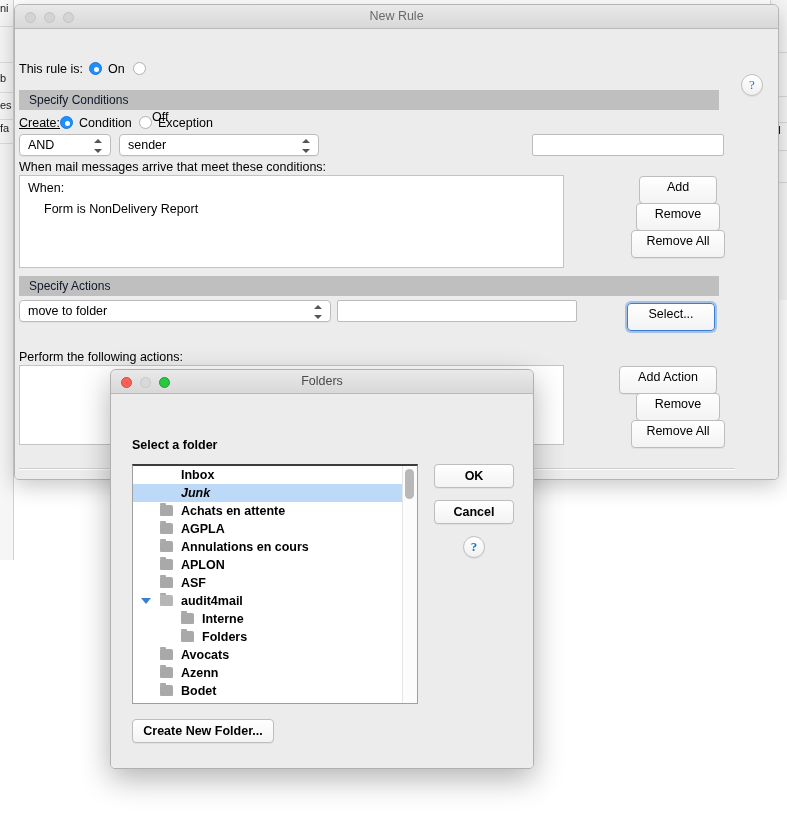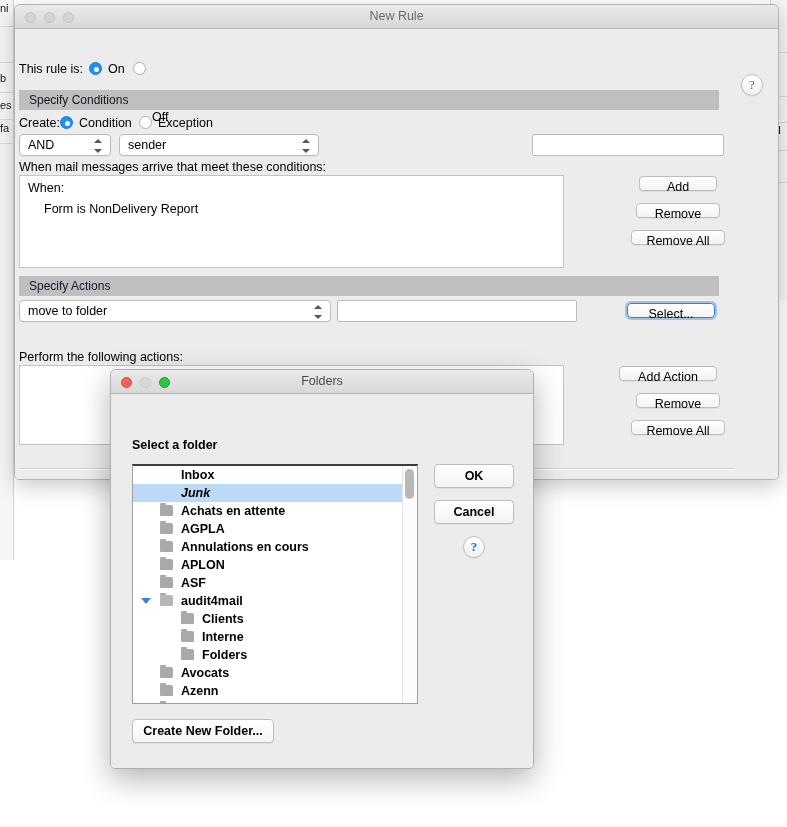--- a/index.html
+++ b/index.html
@@ -102,21 +102,21 @@
   .listbox {
     position:absolute; background:#fff;
     border:1px solid #c3c3c3;
   }
   .listline { position:absolute; font-size:12.5px; color:#000; }
 
   .btn {
     position:absolute; background:linear-gradient(#ffffff,#f3f3f3);
     border:1px solid #bdbdbd; border-radius:4px;
     font-size:12.5px; color:#000; text-align:center;
-    line-height:20px; height:15px;
+    line-height:20px; height:28px;
     box-shadow:0 1px 0 rgba(0,0,0,0.05);
   }
   .btn.focused {
     border:1px solid #3a7ed0;
     box-shadow:0 0 0 2px rgba(78,140,220,0.45);
   }
 
   .helpbtn {
     position:absolute; width:22px; height:22px; border-radius:50%;
     background:linear-gradient(#ffffff,#f0f0f0);
@@ -217,21 +217,21 @@
     <div class="row-label" style="left:4px; top:33px;">This rule is:</div>
     <span class="radio on" style="position:absolute; left:74px; top:33px;"></span>
     <div class="row-label" style="left:93px; top:33px;">On</div>
     <span class="radio" style="position:absolute; left:118px; top:33px;"></span>
     <div class="row-label" style="left:137px; top:33px;margin-top:48px;">Off</div>
 
     <div class="helpbtn" style="left:726px; top:45px;">?</div>
 
     <div class="section-bar" style="left:4px; top:61px; width:700px;">Specify Conditions</div>
 
-    <div class="row-label" style="left:4px; top:87px;">Create:</div>
+    <div class="row-label" style="left:4px; top:87px;text-decoration:underline;">Create:</div>
     <span class="radio on" style="position:absolute; left:45px; top:87px;"></span>
     <div class="row-label" style="left:64px; top:87px;">Condition</div>
     <span class="radio" style="position:absolute; left:124px; top:87px;"></span>
     <div class="row-label" style="left:143px; top:87px;">Exception</div>
 
     <div class="popup" style="left:4px; top:105px; width:92px;">
       <span>AND</span>
       <span class="arrows"></span>
     </div>
     <div class="popup" style="left:104px; top:105px; width:200px;">
@@ -316,24 +316,20 @@
             <span class="ficon" style="left: 27px;"></span>
             <span class="fname" style="left: 48px;">ASF</span>
           </div>
           <div class="frow">
             <span class="disc" style="left: 8px;"></span>
             <span class="ficon open" style="left: 27px;"></span>
             <span class="fname" style="left: 48px;">audit4mail</span>
           </div>
           <div class="frow">
             <span class="ficon" style="left: 48px;"></span>
-            <span class="fname" style="left: 69px;">Clients</span>
-          </div>
-          <div class="frow">
-            <span class="ficon" style="left: 48px;"></span>
             <span class="fname" style="left: 69px;">Interne</span>
           </div>
           <div class="frow">
             <span class="ficon" style="left: 48px;"></span>
             <span class="fname" style="left: 69px;">Folders</span>
           </div>
           <div class="frow">
             <span class="ficon" style="left: 27px;"></span>
             <span class="fname" style="left: 48px;">Avocats</span>
           </div>

